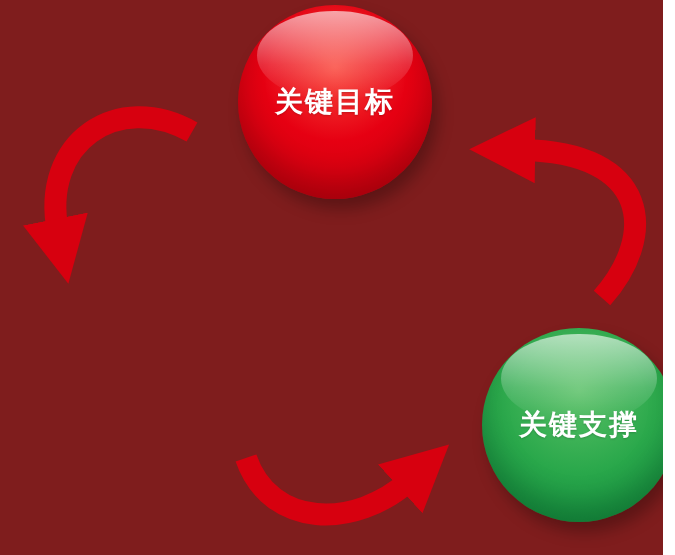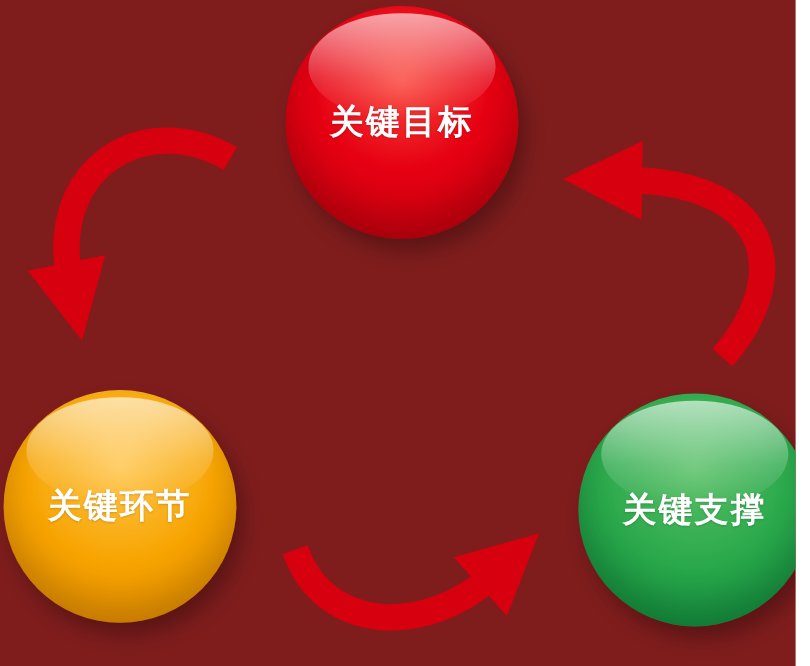--- a/index.html
+++ b/index.html
@@ -92,23 +92,19 @@
     <path class="arrow-path" d="M 246 458 C 270 528, 355 530, 410 480" marker-end="url(#arrowhead)" stroke="#d7000f"></path>
 
     <path class="arrow-path" d="M 602 298 C 658 235, 650 152, 522 150" marker-end="url(#arrowhead)" stroke="#d7000f"></path>
   </svg>
 
   <div class="ball ball-red">
     <div class="gloss"></div>
     <span class="ball-label">关键目标</span>
   </div>
 
-  <div class="ball ball-orange">
-    <div class="gloss"></div>
-    <span class="ball-label">关键环节</span>
-  </div>
 
   <div class="ball ball-green">
     <div class="gloss"></div>
     <span class="ball-label">关键支撑</span>
   </div>
 
 </div>
 
 </body></html>

